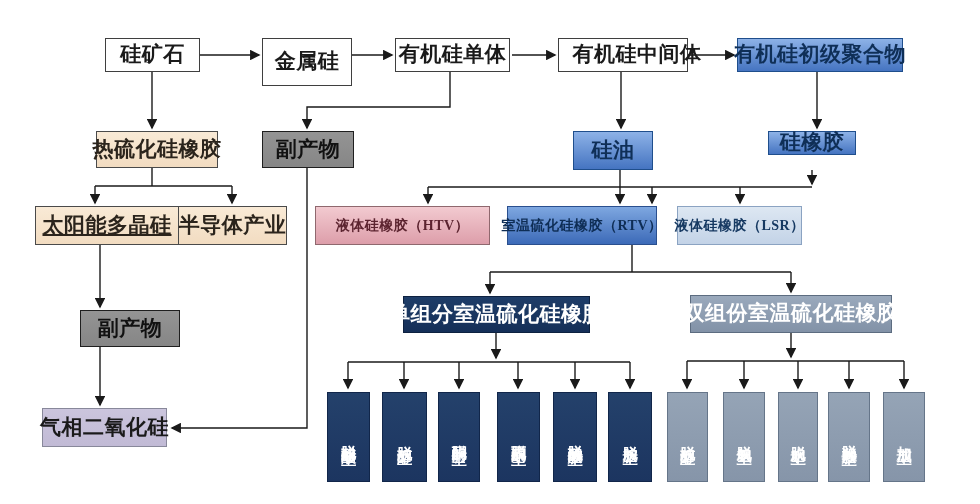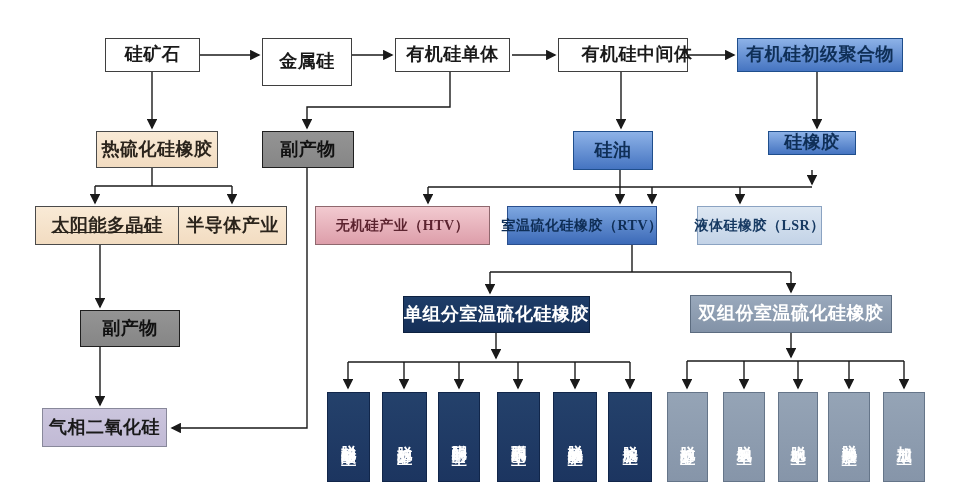--- a/index.html
+++ b/index.html
@@ -11,21 +11,21 @@
     font-family:"Liberation Serif","DejaVu Serif",serif;
     overflow:hidden;
   }
   #connector-layer{position:absolute;left:0;top:0;width:980px;height:504px;}
   .node{
     position:absolute;
     display:flex;align-items:center;justify-content:center;
     box-sizing:border-box;
     text-align:center;
     font-weight:bold;
-    font-size:18px;
+    font-size:21px;
     line-height:1.1;
     white-space:nowrap;
     letter-spacing:0.5px;
   }
   .node.small{font-size:14px;}
   .node.vert{
     writing-mode:vertical-rl;
     text-orientation:upright;
     white-space:normal;
     letter-spacing:2px;
@@ -91,23 +91,23 @@
       <div class="node" style="left: 262px; top: 38px; width: 90px; height: 48px; background: linear-gradient(rgb(255, 255, 255), rgb(255, 255, 255)); border: 1px solid rgb(63, 63, 63); color: rgb(26, 26, 26);">金属硅</div>
       <div class="node" style="left: 395px; top: 38px; width: 115px; height: 34px; background: linear-gradient(rgb(255, 255, 255), rgb(255, 255, 255)); border: 1px solid rgb(63, 63, 63); color: rgb(26, 26, 26);">有机硅单体</div>
       <div class="node" style="left: 558px; top: 38px; width: 130px; height: 34px; background: linear-gradient(rgb(255, 255, 255), rgb(255, 255, 255)); border: 1px solid rgb(63, 63, 63); color: rgb(26, 26, 26); padding-left: 28px;">有机硅中间体</div>
       <div class="node" style="left: 737px; top: 38px; width: 166px; height: 34px; background: linear-gradient(rgb(141, 178, 231), rgb(69, 116, 193)); border: 1px solid rgb(31, 78, 140); color: rgb(15, 47, 87);">有机硅初级聚合物</div>
       <div class="node" style="left: 96px; top: 131px; width: 122px; height: 37px; background: linear-gradient(rgb(249, 234, 214), rgb(242, 220, 193)); border: 1px solid rgb(74, 74, 74); color: rgb(43, 36, 28);">热硫化硅橡胶</div>
       <div class="node" style="left: 262px; top: 131px; width: 92px; height: 37px; background: linear-gradient(rgb(148, 148, 148), rgb(134, 134, 134)); border: 1px solid rgb(31, 31, 31); color: rgb(17, 17, 17);">副产物</div>
       <div class="node" style="left: 573px; top: 131px; width: 80px; height: 39px; background: linear-gradient(rgb(141, 178, 231), rgb(69, 116, 193)); border: 1px solid rgb(31, 78, 140); color: rgb(15, 47, 87);">硅油</div>
       <div class="node" style="left: 768px; top: 131px; width: 88px; height: 24px; background: linear-gradient(rgb(141, 178, 231), rgb(69, 116, 193)); border: 1px solid rgb(31, 78, 140); color: rgb(15, 47, 87);">硅橡胶</div>
       <div class="node" style="left: 35px; top: 206px; width: 144px; height: 39px; background: linear-gradient(rgb(249, 234, 214), rgb(242, 220, 193)); border: 1px solid rgb(74, 74, 74); color: rgb(43, 36, 28); text-decoration: underline;">太阳能多晶硅</div>
       <div class="node" style="left: 178px; top: 206px; width: 109px; height: 39px; background: linear-gradient(rgb(249, 234, 214), rgb(242, 220, 193)); border: 1px solid rgb(74, 74, 74); color: rgb(43, 36, 28);">半导体产业</div>
-      <div class="node small" style="left: 315px; top: 206px; width: 175px; height: 39px; background: linear-gradient(rgb(242, 202, 208), rgb(221, 158, 170)); border: 1px solid rgb(143, 104, 110); color: rgb(92, 36, 48);">无机硅产业（HTV）</div>
+      <div class="node small" style="left: 315px; top: 206px; width: 175px; height: 39px; background: linear-gradient(rgb(242, 202, 208), rgb(221, 158, 170)); border: 1px solid rgb(143, 104, 110); color: rgb(92, 36, 48);">液体硅橡胶（HTV）</div>
       <div class="node small" style="left: 507px; top: 206px; width: 150px; height: 39px; background: linear-gradient(rgb(126, 167, 224), rgb(60, 106, 184)); border: 1px solid rgb(42, 79, 142); color: rgb(14, 45, 85);">室温硫化硅橡胶（RTV）</div>
-      <div class="node small" style="left: 677px; top: 206px; width: 125px; height: 39px; background: linear-gradient(rgb(221, 231, 242), rgb(195, 211, 231)); border: 1px solid rgb(139, 163, 194); color: rgb(22, 57, 98); margin-left: 20px;">液体硅橡胶（LSR）</div>
+      <div class="node small" style="left: 677px; top: 206px; width: 125px; height: 39px; background: linear-gradient(rgb(221, 231, 242), rgb(195, 211, 231)); border: 1px solid rgb(139, 163, 194); color: rgb(22, 57, 98);">液体硅橡胶（LSR）</div>
       <div class="node" style="left: 80px; top: 310px; width: 100px; height: 37px; background: linear-gradient(rgb(148, 148, 148), rgb(134, 134, 134)); border: 1px solid rgb(31, 31, 31); color: rgb(17, 17, 17);">副产物</div>
       <div class="node" style="left: 403px; top: 296px; width: 187px; height: 37px; background: linear-gradient(rgb(30, 61, 104), rgb(21, 47, 88)); border: 1px solid rgb(13, 33, 64); color: rgb(255, 255, 255);">单组分室温硫化硅橡胶</div>
       <div class="node" style="left: 690px; top: 295px; width: 202px; height: 38px; background: linear-gradient(rgb(154, 169, 188), rgb(130, 146, 167)); border: 1px solid rgb(92, 108, 128); color: rgb(255, 255, 255);">双组份室温硫化硅橡胶</div>
       <div class="node" style="left: 42px; top: 408px; width: 125px; height: 39px; background: linear-gradient(rgb(203, 197, 221), rgb(193, 186, 213)); border: 1px solid rgb(136, 136, 154); color: rgb(26, 26, 26);">气相二氧化硅</div>
       <div class="node vert" style="left: 327px; top: 392px; width: 43px; height: 90px; background: linear-gradient(rgb(36, 65, 107), rgb(28, 53, 96)); border: 1px solid rgb(17, 38, 74); color: rgb(255, 255, 255);">脱醋酸型</div>
       <div class="node vert" style="left: 382px; top: 392px; width: 45px; height: 90px; background: linear-gradient(rgb(36, 65, 107), rgb(28, 53, 96)); border: 1px solid rgb(17, 38, 74); color: rgb(255, 255, 255);">脱醇型</div>
       <div class="node vert" style="left: 438px; top: 392px; width: 42px; height: 90px; background: linear-gradient(rgb(36, 65, 107), rgb(28, 53, 96)); border: 1px solid rgb(17, 38, 74); color: rgb(255, 255, 255);">脱酮肟型</div>
       <div class="node vert" style="left: 497px; top: 392px; width: 43px; height: 90px; background: linear-gradient(rgb(36, 65, 107), rgb(28, 53, 96)); border: 1px solid rgb(17, 38, 74); color: rgb(255, 255, 255);">脱丙酮型</div>
       <div class="node vert" style="left: 553px; top: 392px; width: 44px; height: 90px; background: linear-gradient(rgb(36, 65, 107), rgb(28, 53, 96)); border: 1px solid rgb(17, 38, 74); color: rgb(255, 255, 255);">脱酰胺型</div>
       <div class="node vert" style="left: 608px; top: 392px; width: 44px; height: 90px; background: linear-gradient(rgb(36, 65, 107), rgb(28, 53, 96)); border: 1px solid rgb(17, 38, 74); color: rgb(255, 255, 255);">脱胺型</div>

